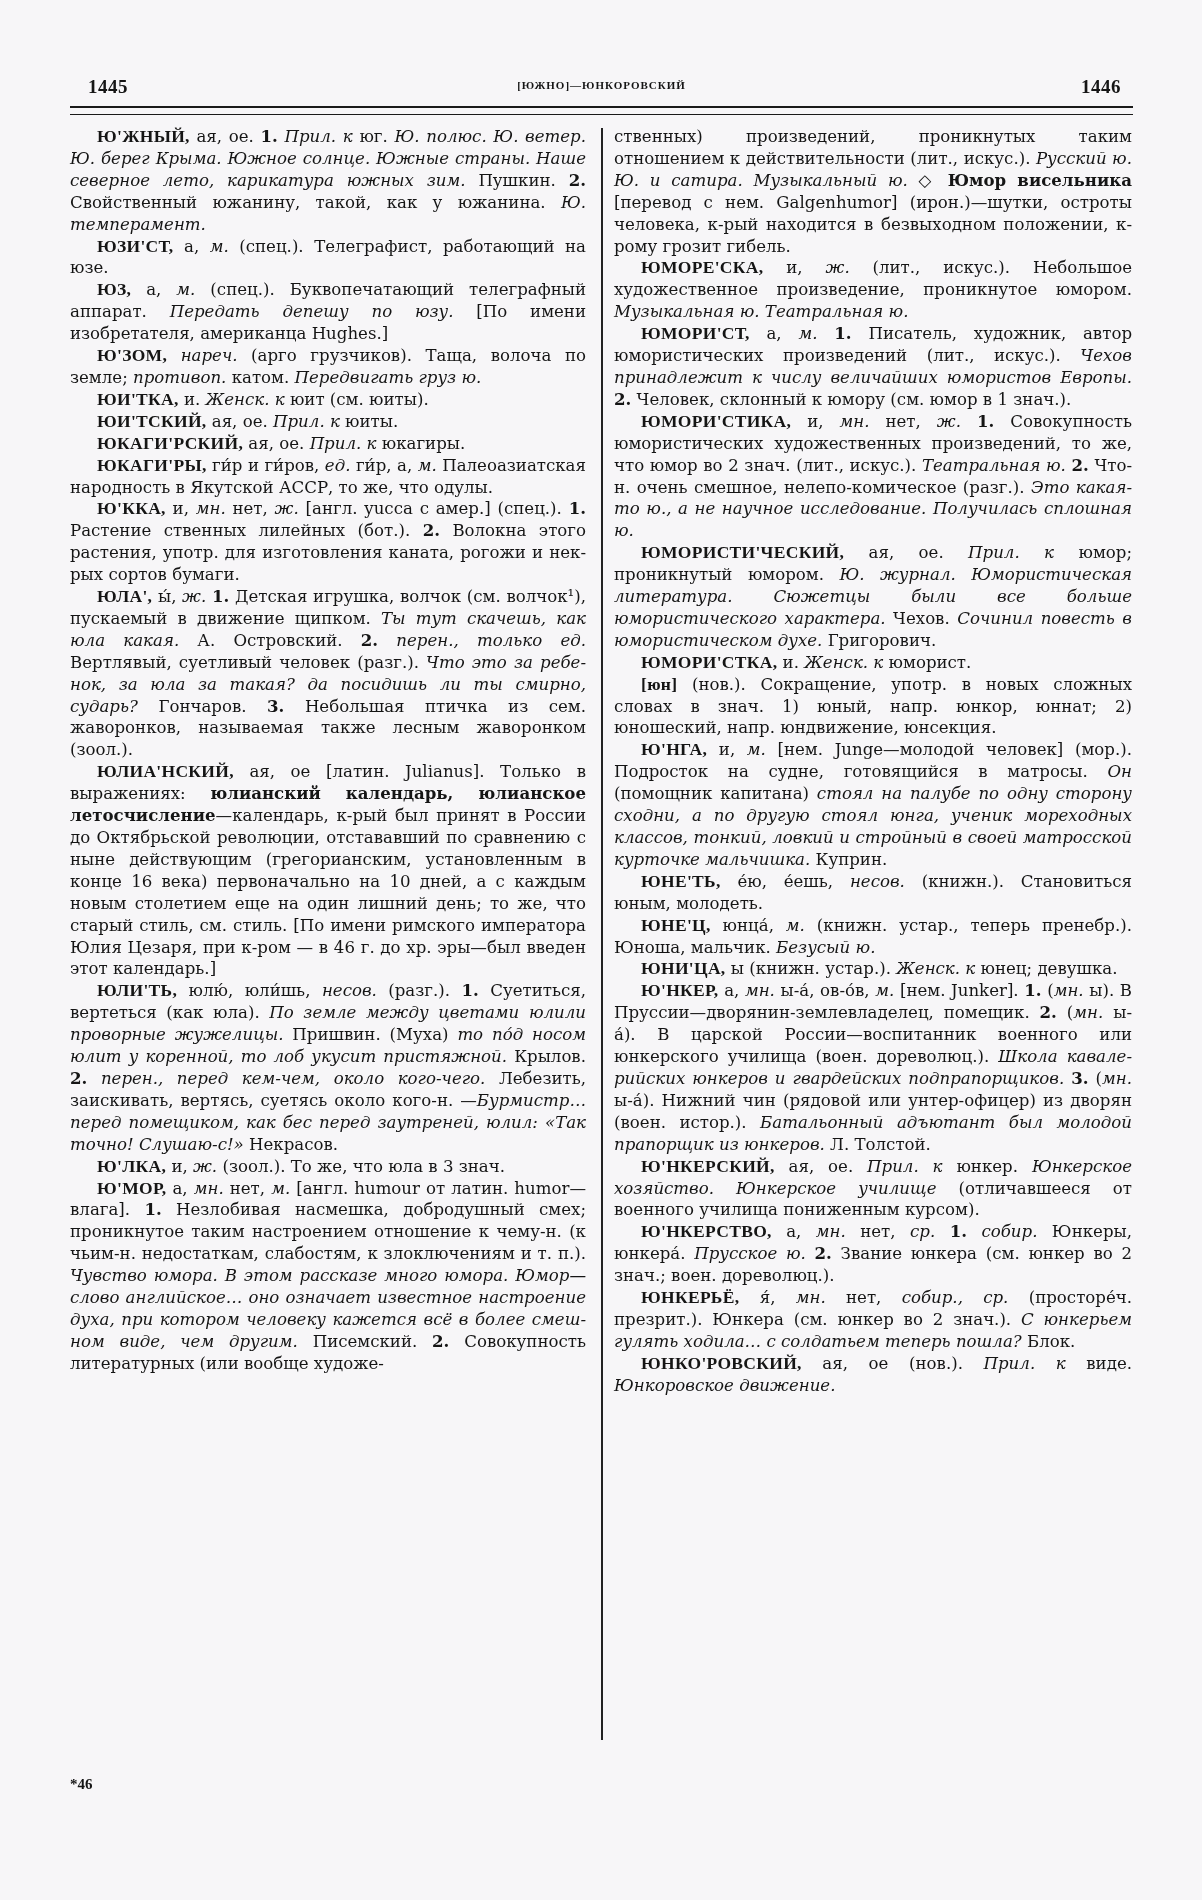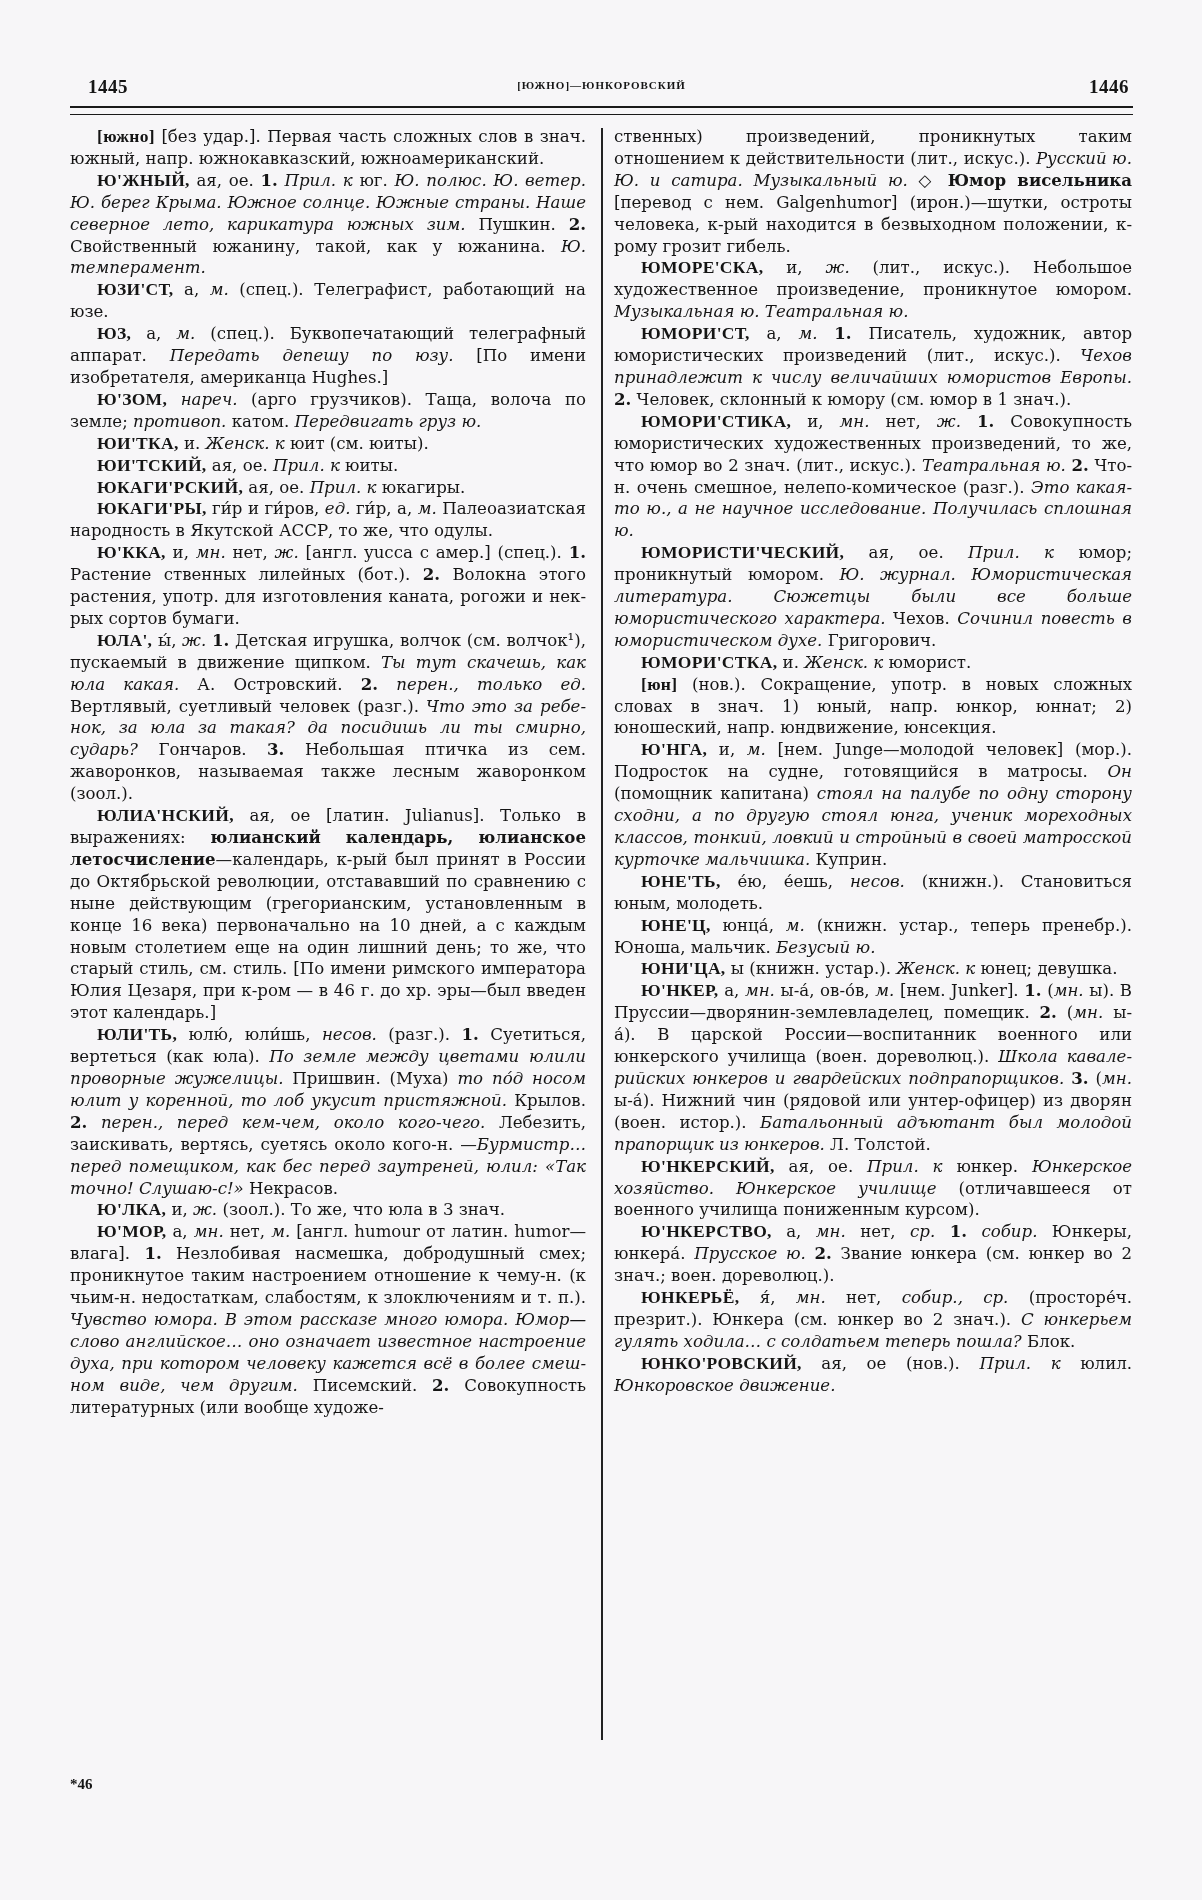--- a/index.html
+++ b/index.html
@@ -13,21 +13,21 @@
   }
   .header {
     position: absolute; left: 70px; top: 72px; width: 1063px; height: 34px;
   }
   .header .pn-left, .header .pn-right, .header .title {
     position: absolute; top: 4px;
     font-family: "Liberation Serif", serif;
     font-weight: bold; font-size: 19px; letter-spacing: 0.5px;
   }
   .header .pn-left { left: 0; margin-left: 18px; }
-  .header .pn-right { right: 4px; text-align: right; }
+  .header .pn-right { right: 12px; text-align: right; }
   .header .title { left: 0; right: 0; text-align: center; top: 7px; font-size: 11px; letter-spacing: 1px; }
   .rule {
     position: absolute; left: 70px; width: 1063px; top: 106px; height: 6px;
     border-top: 2px solid #1a1a1a; border-bottom: 1px solid #1a1a1a;
   }
   .divider {
     position: absolute; left: 601px; top: 128px; width: 1.5px; height: 1612px;
     background: #222;
   }
   .col {
@@ -51,21 +51,20 @@
 <body>
 
 <div class="header">
   <span class="pn-left">1445</span>
   <span class="title">[ЮЖНО]—ЮНКОРОВСКИЙ</span>
   <span class="pn-right">1446</span>
 </div>
 <div class="rule"></div>
 
 <div class="col left">
-    <p class="entry"><span class="hw">[южно]</span><span> [без удар.]. Первая часть сложных слов в знач. южный, напр. южнокавказ­ский, южноамериканский.</span></p>
     <p class="entry"><span class="hw">Ю'ЖНЫЙ,</span><span> ая, ое. </span><span class="b">1.</span><i> Прил. к</i><span> юг. </span><i>Ю. полюс. Ю. ветер. Ю. берег Крыма. Южное солнце. Южные страны. Наше северное лето, ка­рикатура южных зим.</i><span> Пушкин. </span><span class="b">2.</span><span> Свой­ственный южанину, такой, как у южанина. </span><i>Ю. темперамент.</i></p>
     <p class="entry"><span class="hw">ЮЗИ'СТ,</span><span> а, </span><i>м.</i><span> (спец.). Телеграфист, рабо­тающий на юзе.</span></p>
     <p class="entry"><span class="hw">ЮЗ,</span><span> а, </span><i>м.</i><span> (спец.). Буквопечатающий теле­графный аппарат. </span><i>Передать депешу по юзу.</i><span> [По имени изобретателя, американца Hughes.]</span></p>
     <p class="entry"><span class="hw">Ю'ЗОМ,</span><i> нареч.</i><span> (арго грузчиков). Таща, волоча по земле; </span><i>противоп.</i><span> катом. </span><i>Передви­гать груз ю.</i></p>
     <p class="entry"><span class="hw">ЮИ'ТКА,</span><span> и. </span><i>Женск. к</i><span> юит (см. юиты).</span></p>
     <p class="entry"><span class="hw">ЮИ'ТСКИЙ,</span><span> ая, ое. </span><i>Прил. к</i><span> юиты.</span></p>
     <p class="entry"><span class="hw">ЮКАГИ'РСКИЙ,</span><span> ая, ое. </span><i>Прил. к</i><span> юкагиры.</span></p>
     <p class="entry"><span class="hw">ЮКАГИ'РЫ,</span><span> ги́р и ги́ров, </span><i>ед.</i><span> ги́р, а, </span><i>м.</i><span> Палеоазиатская народность в Якутской АССР, то же, что одулы.</span></p>
     <p class="entry"><span class="hw">Ю'ККА,</span><span> и, </span><i>мн.</i><span> нет, </span><i>ж.</i><span> [англ. yucca с амер.] (спец.). </span><span class="b">1.</span><span> Растение ственных лилейных (бот.). </span><span class="b">2.</span><span> Волокна этого растения, употр. для изготовления каната, рогожи и нек-рых сор­тов бумаги.</span></p>
     <p class="entry"><span class="hw">ЮЛА',</span><span> ы́, </span><i>ж.</i><span> </span><span class="b">1.</span><span> Детская игрушка, волчок (см. волчок¹), пускаемый в движение щип­ком. </span><i>Ты тут скачешь, как юла какая.</i><span> А. Ост­ровский. </span><span class="b">2.</span><i> перен., только ед.</i><span> Вертлявый, суетливый человек (разг.). </span><i>Что это за ребе­нок, за юла за такая? да посидишь ли ты смирно, сударь?</i><span> Гончаров. </span><span class="b">3.</span><span> Небольшая птичка из сем. жаворонков, называемая так­же лесным жаворонком (зоол.).</span></p>
@@ -84,16 +83,16 @@
     <p class="entry"><span class="hw">ЮМОРИ'СТКА,</span><span> и. </span><i>Женск. к</i><span> юморист.</span></p>
     <p class="entry"><span class="hw">[юн]</span><span> (нов.). Сокращение, употр. в новых сложных словах в знач. 1) юный, напр. юнкор, юннат; 2) юношеский, напр. юндвижение, юн­секция.</span></p>
     <p class="entry"><span class="hw">Ю'НГА,</span><span> и, </span><i>м.</i><span> [нем. Junge—молодой чело­век] (мор.). Подросток на судне, готовящийся в матросы. </span><i>Он</i><span> (помощник капитана) </span><i>стоял на палубе по одну сторону сходни, а по другую стоял юнга, ученик мореходных классов, тон­кий, ловкий и стройный в своей матросской курточке мальчишка.</i><span> Куприн.</span></p>
     <p class="entry"><span class="hw">ЮНЕ'ТЬ,</span><span> е́ю, е́ешь, </span><i>несов.</i><span> (книжн.). Ста­новиться юным, молодеть.</span></p>
     <p class="entry"><span class="hw">ЮНЕ'Ц,</span><span> юнца́, </span><i>м.</i><span> (книжн. устар., теперь пренебр.). Юноша, мальчик. </span><i>Безусый ю.</i></p>
     <p class="entry"><span class="hw">ЮНИ'ЦА,</span><span> ы (книжн. устар.). </span><i>Женск. к</i><span> юнец; девушка.</span></p>
     <p class="entry"><span class="hw">Ю'НКЕР,</span><span> а, </span><i>мн.</i><span> ы-а́, ов-о́в, </span><i>м.</i><span> [нем. Junker]. </span><span class="b">1.</span><span> (</span><i>мн.</i><span> ы). В Пруссии—дворянин-землевла­делец, помещик. </span><span class="b">2.</span><span> (</span><i>мн.</i><span> ы-а́). В царской Рос­сии—воспитанник военного или юнкерского училища (воен. дореволюц.). </span><i>Школа кавале­рийских юнкеров и гвардейских подпрапор­щиков.</i><span> </span><span class="b">3.</span><span> (</span><i>мн.</i><span> ы-а́). Нижний чин (рядовой или унтер-офицер) из дворян (воен. истор.). </span><i>Ба­тальонный адъютант был молодой прапор­щик из юнкеров.</i><span> Л. Толстой.</span></p>
     <p class="entry"><span class="hw">Ю'НКЕРСКИЙ,</span><span> ая, ое. </span><i>Прил. к</i><span> юнкер. </span><i>Юнкерское хозяйство. Юнкерское училище</i><span> (от­личавшееся от военного училища понижен­ным курсом).</span></p>
     <p class="entry"><span class="hw">Ю'НКЕРСТВО,</span><span> а, </span><i>мн.</i><span> нет, </span><i>ср.</i><span> </span><span class="b">1.</span><i> собир.</i><span> Юнкеры, юнкера́. </span><i>Прусское ю.</i><span> </span><span class="b">2.</span><span> Звание юн­кера (см. юнкер во 2 знач.; воен. дореволюц.).</span></p>
     <p class="entry"><span class="hw">ЮНКЕРЬЁ,</span><span> я́, </span><i>мн.</i><span> нет, </span><i>собир., ср.</i><span> (про­сторе́ч. презрит.). Юнкера (см. юнкер во 2 знач.). </span><i>С юнкерьем гулять ходила… с сол­датьем теперь пошла?</i><span> Блок.</span></p>
-    <p class="entry"><span class="hw">ЮНКО'РОВСКИЙ,</span><span> ая, ое (нов.). </span><i>Прил. к</i><span> юлил. </span><i>Юнкоровское движение.</i></p>
+    <p class="entry"><span class="hw">ЮНКО'РОВСКИЙ,</span><span> ая, ое (нов.). </span><i>Прил. к</i><span> виде. </span><i>Юнкоровское движение.</i></p>
   </div>
 
 <div class="footer-mark">*46</div>
 
 </body></html>

